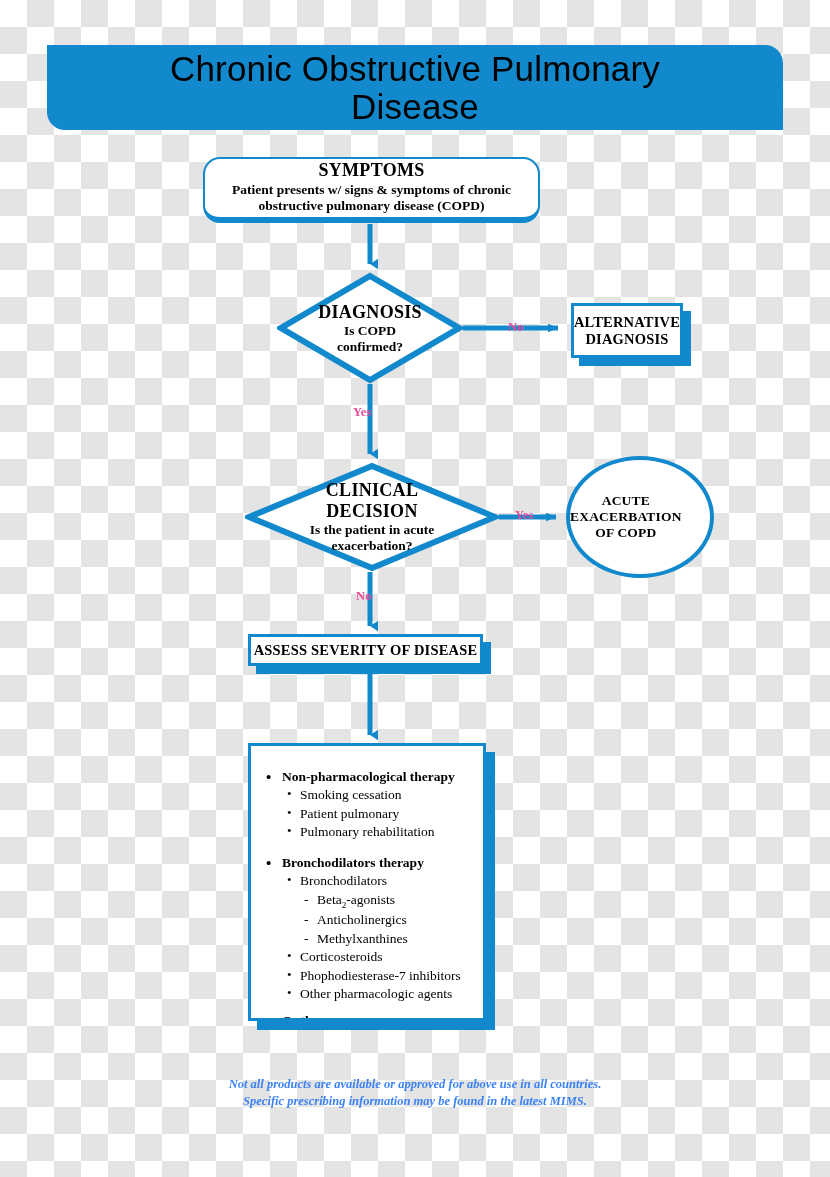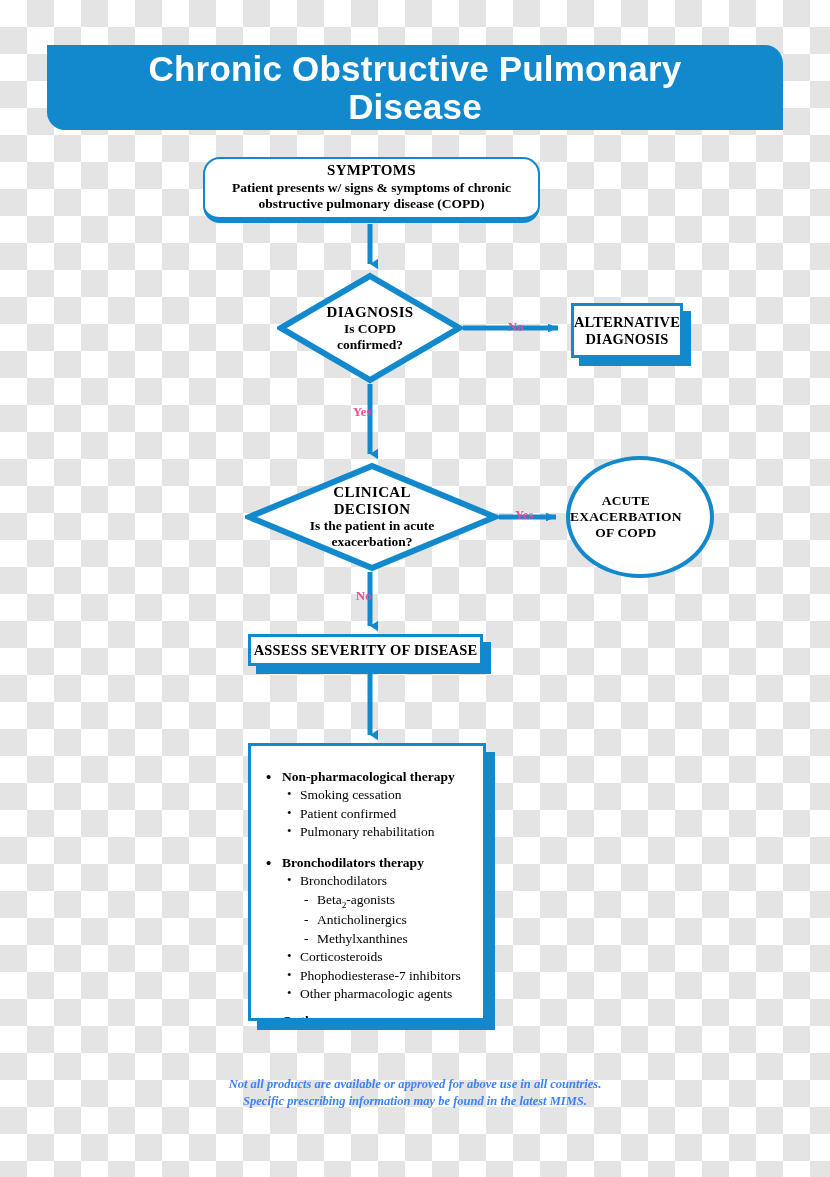--- a/index.html
+++ b/index.html
@@ -34,43 +34,43 @@
     height: 85px;
     background: #1189cc;
     border-radius: 0 18px 0 18px;
     display: flex;
     align-items: center;
     justify-content: center;
     box-sizing: border-box;
     padding: 0 24px;
   }
   .header-title {
-    color: #ffffff;
+    color: #000000;
     font-family: "Liberation Sans", sans-serif;
-    font-weight: bold;
+    font-weight: normal;
     font-size: 35px;
     line-height: 1.08;
     text-align: center;
     letter-spacing: 0.2px;
   }
 
   
   .connectors {
     position: absolute;
     left: 0;
     top: 0;
     width: 830px;
     height: 1177px;
     pointer-events: none;
   }
 
   
   .node-title {
     font-weight: bold;
-    font-size: 15px;
+    font-size: 18px;
     letter-spacing: 0.3px;
   }
   .node-sub {
     font-weight: bold;
     font-size: 13.5px;
     line-height: 1.18;
   }
 
   
   .symptoms-box {
@@ -377,21 +377,21 @@
       <div class="assess-text">ASSESS SEVERITY OF DISEASE</div>
     </div>
   </div>
 
   <div class="therapy-box">
     <div class="shadow-layer"></div>
     <div class="face">
       <ul class="lvl" id="therapy-list">
           <li class="item l1">Non-pharmacological therapy</li>
           <li class="item l2">Smoking cessation</li>
-          <li class="item l2">Patient confirmed</li>
+          <li class="item l2">Patient pulmonary</li>
           <li class="item l2">Pulmonary rehabilitation</li>
           <li class="item l1">Bronchodilators therapy</li>
           <li class="item l2">Bronchodilators</li>
           <li class="item l3">Beta<sub>2</sub>-agonists</li>
           <li class="item l3">Anticholinergics</li>
           <li class="item l3">Methylxanthines</li>
           <li class="item l2">Corticosteroids</li>
           <li class="item l2">Phophodiesterase-7 inhibitors</li>
           <li class="item l2">Other pharmacologic agents</li>
           <li class="item l1 spaced">O<sub>2</sub> therapy</li>

